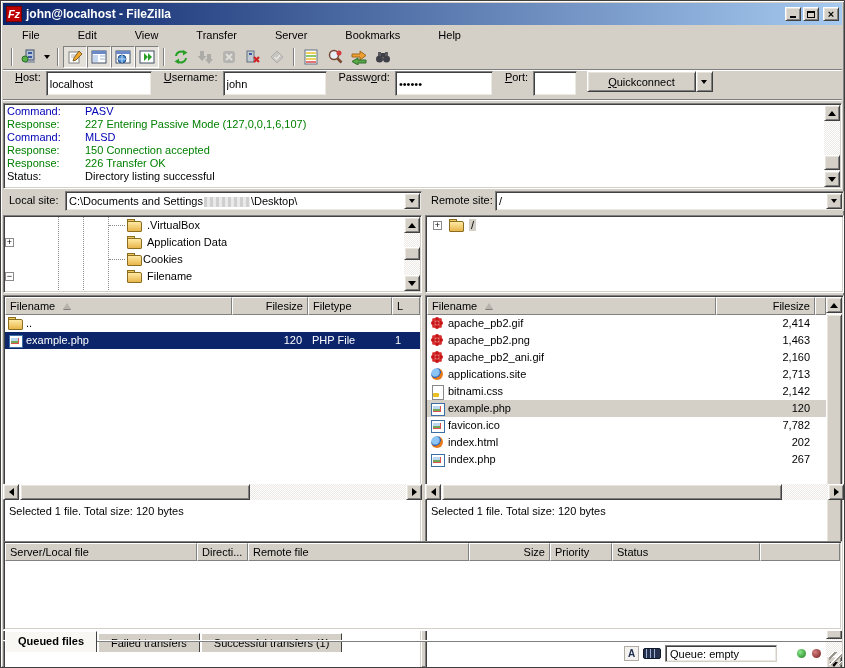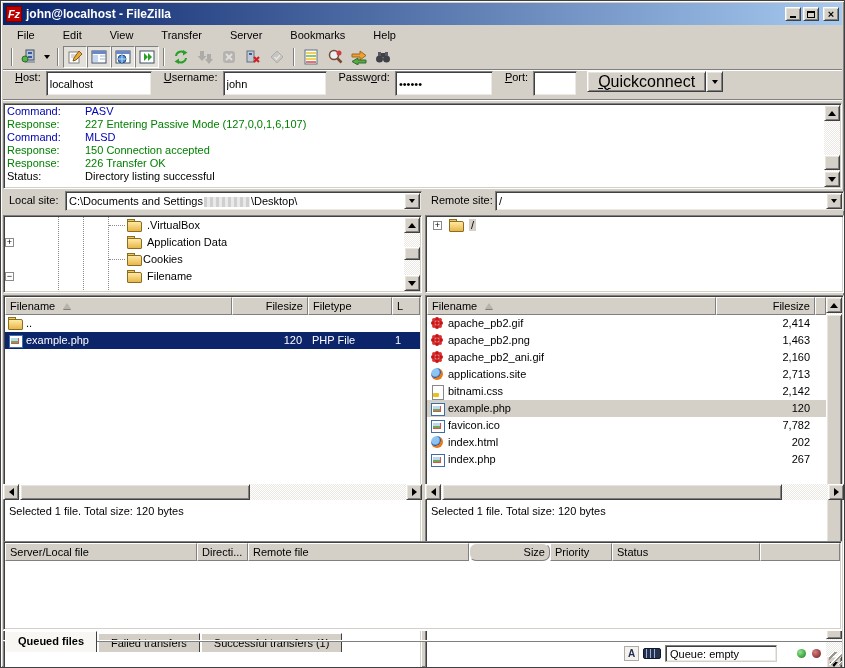--- a/index.html
+++ b/index.html
@@ -22,37 +22,37 @@
     font-weight:bold; font-style:italic; font-size:11px; line-height:14px; text-align:center; margin-right:4px; }
   .title-text { color:#fff; font-weight:bold; font-size:12px; flex:1; white-space:nowrap; }
   .win-btn { width:16px; height:14px; margin-left:2px; display:flex; align-items:center; justify-content:center;
     font-size:9px; line-height:1; font-weight:bold; color:#000; }
   .glyph-min { width:6px; height:2px; background:#000; margin-top:6px; }
   .glyph-max { width:8px; height:7px; border:1px solid #000; border-top:2px solid #000; }
   .glyph-close { font-size:11px; font-weight:bold; }
 
   
   .menubar { position:absolute; top:24px; left:2px; right:2px; height:19px; display:flex; align-items:center; }
-  .menu-item { padding:2px 14px; cursor:default; }
+  .menu-item { padding:2px 19px; cursor:default; }
 
   
   .toolbar { position:absolute; top:43px; left:2px; right:2px; height:26px; display:flex; align-items:center; padding-left:4px; border-bottom:1px solid #808080; box-shadow:0 1px 0 #fff; }
   .tb-sep { width:2px; height:18px; margin:0 4px; border-left:1px solid #808080; border-right:1px solid #fff; }
   .tb-btn { width:24px; height:22px; display:flex; align-items:center; justify-content:center; border:1px solid transparent; }
   .tb-btn.pressed { border-color:#808080 #fff #fff #808080; background:#e4e1da; }
   .tb-btn.disabled svg { filter:grayscale(1) opacity(.45); }
   .tb-dd { width:12px; height:22px; display:flex; align-items:center; justify-content:center; }
   .tri-down { width:0; height:0; border-left:3px solid transparent; border-right:3px solid transparent; border-top:4px solid #000; }
 
   
   .quickbar { position:absolute; top:70px; left:2px; right:2px; height:29px; display:flex; align-items:flex-start; border-bottom:1px solid #808080; box-shadow:0 1px 0 #fff; }
   .quickbar label { margin:0 5px 0 12px; }
   .qc-input { height:25px; padding:2px 3px; font-size:11px; outline:none; }
-  .btn { height:21px; padding:0 10px; background:#d4d0c8; border:1px solid; border-color:#fff #404040 #404040 #fff;
-    box-shadow: inset 1px 1px 0 #e8e4dc, inset -1px -1px 0 #808080; font-size:16px; }
+  .btn { height:21px; padding:0 20px; background:#d4d0c8; border:1px solid; border-color:#fff #404040 #404040 #fff;
+    box-shadow: inset 1px 1px 0 #e8e4dc, inset -1px -1px 0 #808080; font-size:11px; }
   .dd-btn { width:17px; height:21px; display:flex; align-items:center; justify-content:center; }
 
   
   .logpane { position:absolute; top:102px; left:2px; right:2px; height:86px; background:#fff; }
   .log-lines { position:absolute; top:1px; left:3px; right:20px; }
   .log-line { height:13px; line-height:13px; white-space:nowrap; }
   .log-label { display:inline-block; width:78px; }
   .log-line.command { color:#0000b4; }
   .log-line.response { color:#008000; }
   .log-line.status { color:#000; }
@@ -561,21 +561,21 @@
       <div class="hdr-row" style="right:1px;">
         <div class="hcell" style="width:192px">
             <span>Server/Local file</span>
           </div>
         <div class="hcell" style="width:51px">
             <span>Directi...</span>
           </div>
         <div class="hcell" style="width:221px">
             <span>Remote file</span>
           </div>
-        <div class="hcell" style="width:81px; justify-content:flex-end;border-radius:7px;">
+        <div class="hcell" style="width:81px; justify-content:flex-end;">
             <span>Size</span>
           </div>
         <div class="hcell" style="width:62px">
             <span>Priority</span>
           </div>
         <div class="hcell" style="width:148px">
             <span>Status</span>
           </div>
         <div class="hcell" style="flex:1"></div>
       </div>

